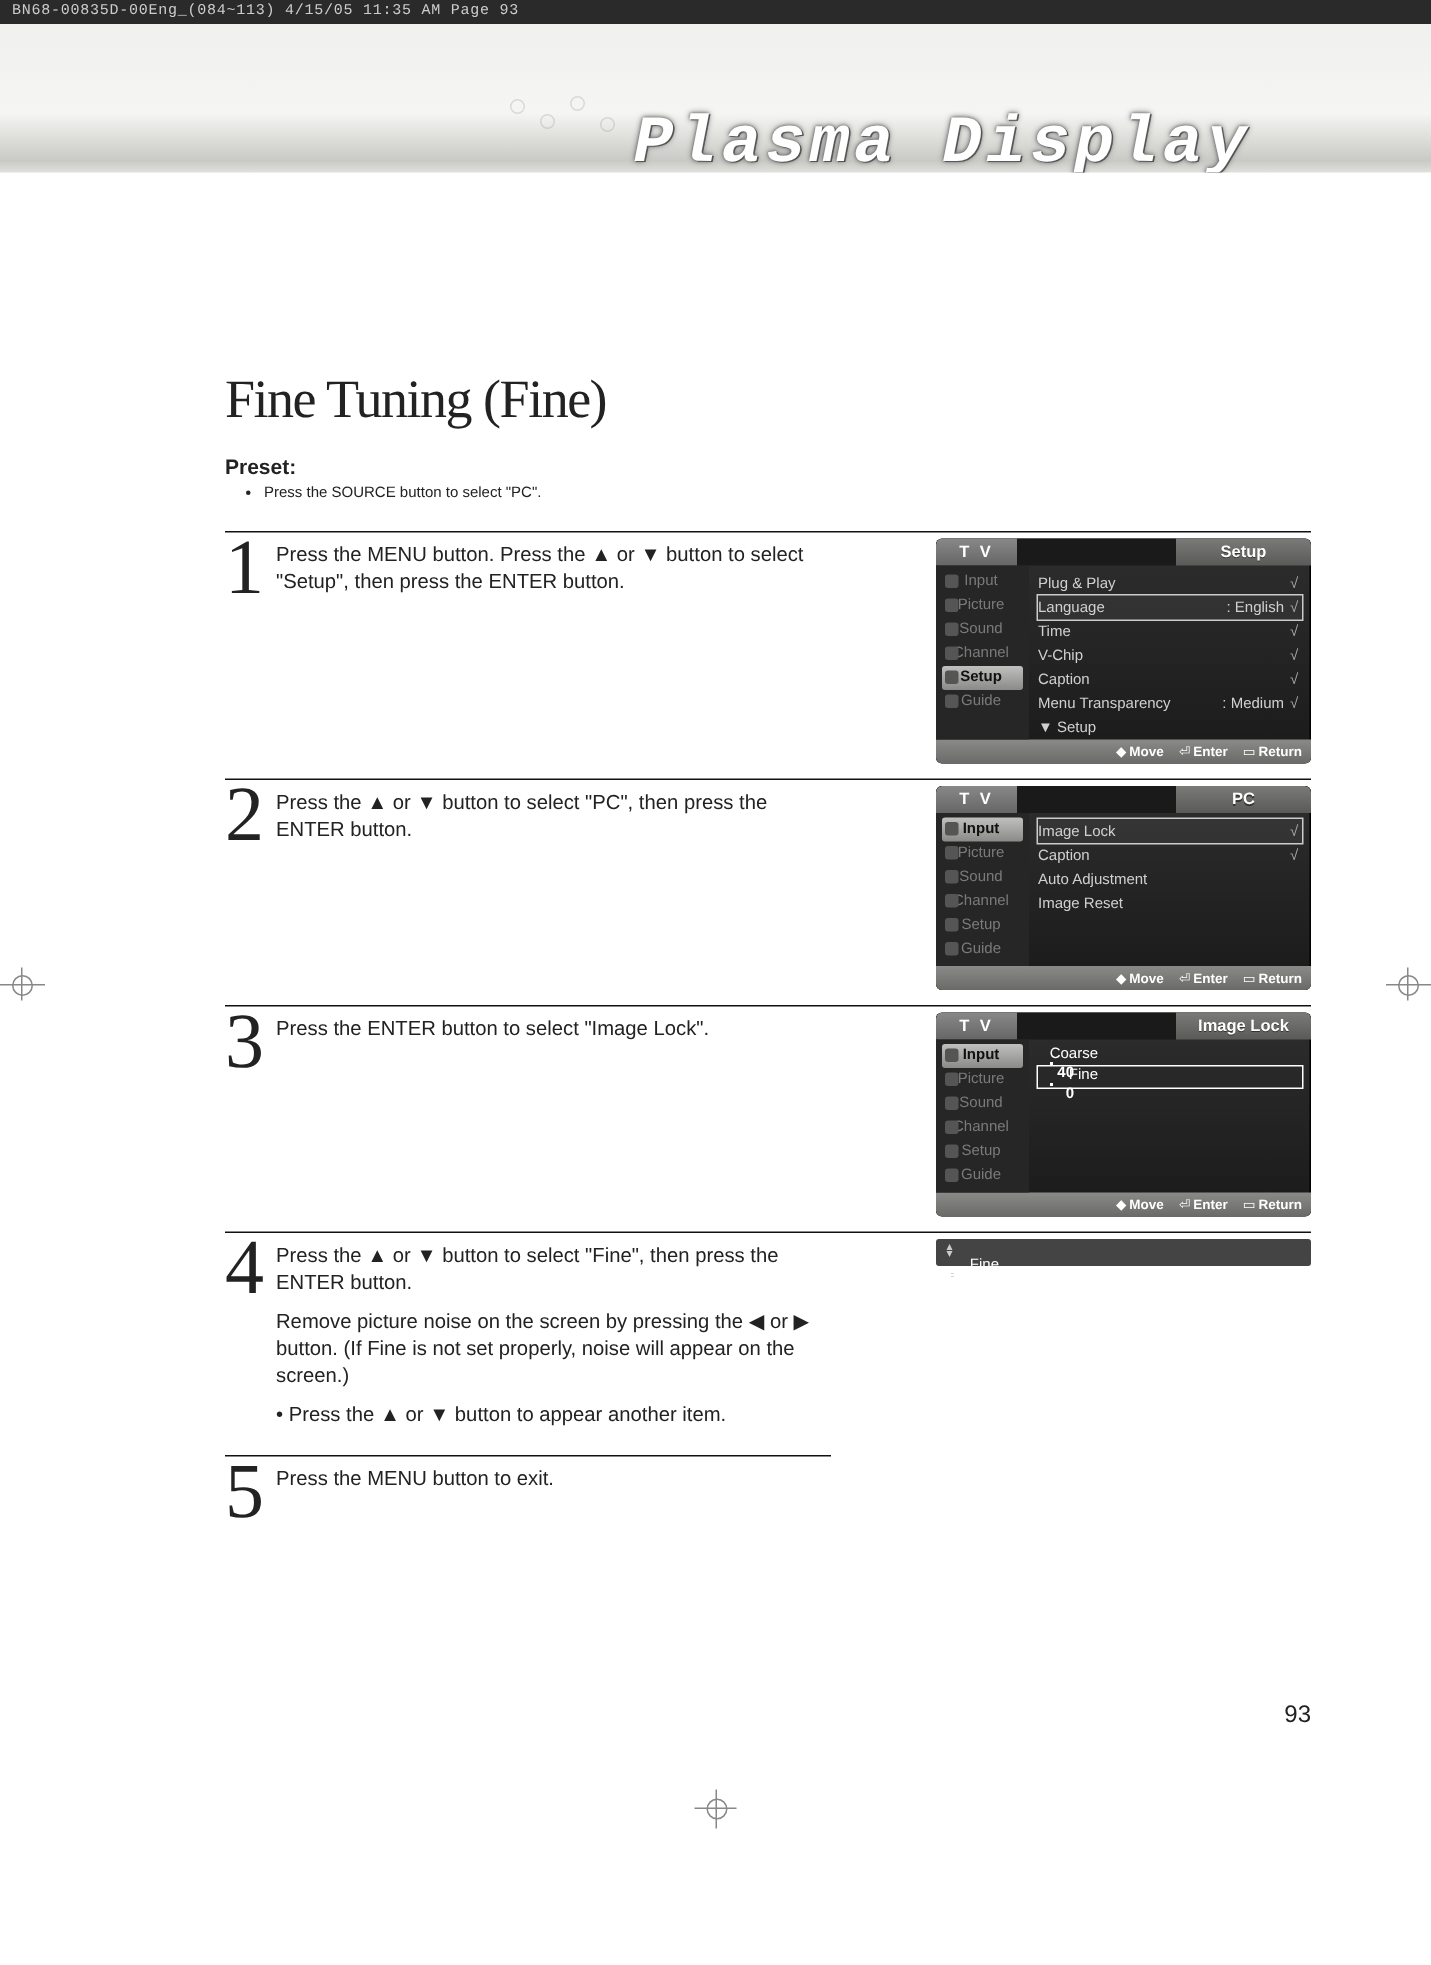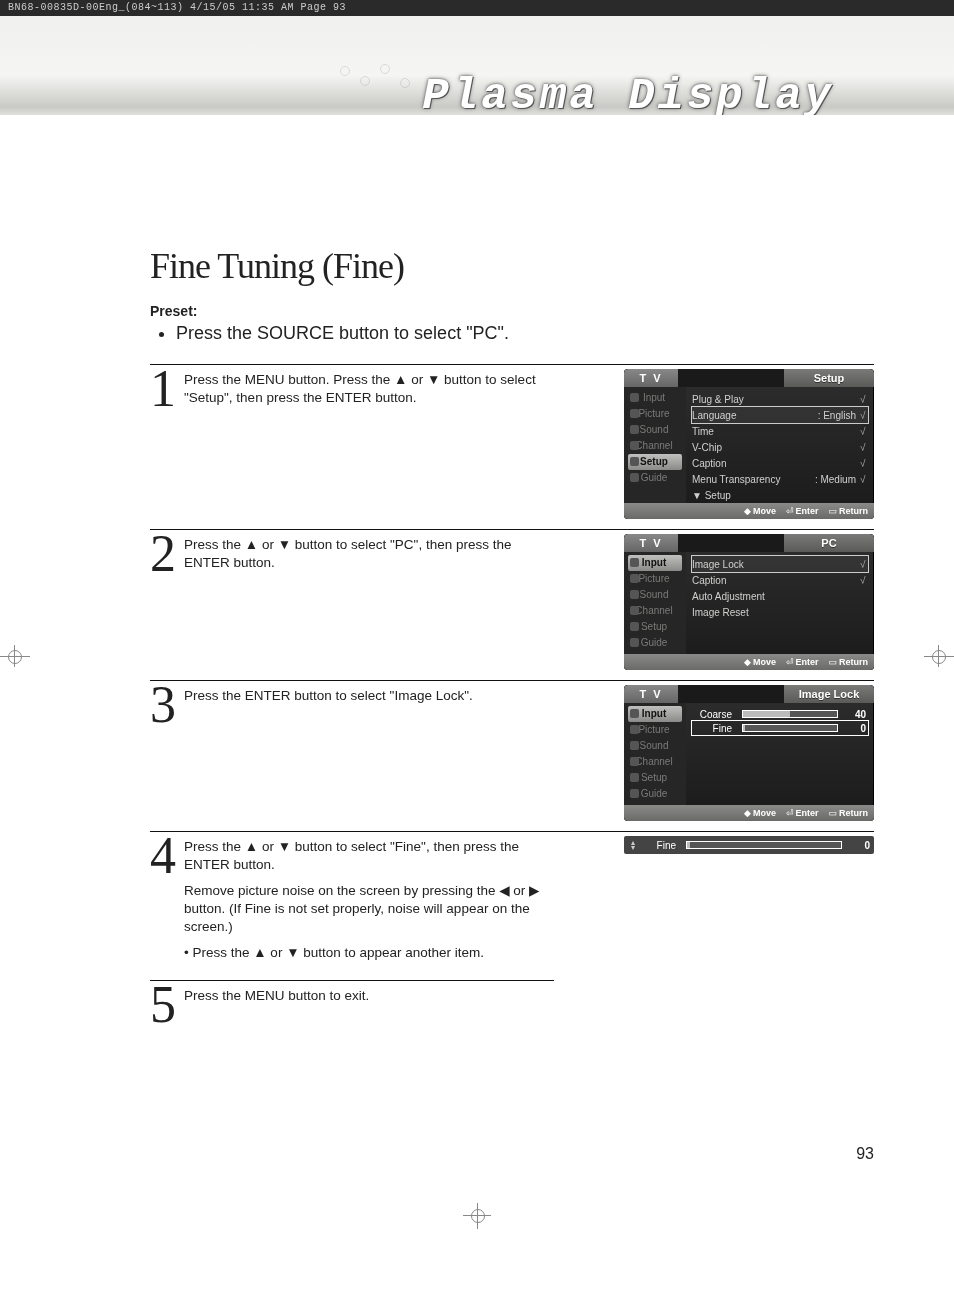--- a/index.html
+++ b/index.html
@@ -10,21 +10,21 @@
 .banner-title { position:absolute; right:120px; top:55px; font-family:"Courier New",monospace; font-size:44px; font-weight:bold; letter-spacing:3px; color:#fff; text-shadow:0 0 2px #666,0 0 4px #666,1px 1px 0 #444; font-style:italic; }
 .crop-mark { position:absolute; width:30px; height:30px; }
 .crop-mark.left { left:0; top:50%; }
 .crop-mark.right { right:0; top:50%; }
 .crop-mark .v { position:absolute; left:14px; top:-10px; width:1px; height:22px; background:#888; }
 .crop-mark .h { position:absolute; top:1px; left:0; width:30px; height:1px; background:#888; }
 .crop-mark .c { position:absolute; left:8px; top:-5px; width:12px; height:12px; border:1px solid #888; border-radius:50%; }
 .page { padding:130px 80px 40px 150px; position:relative; }
 .section-title { font-family:"Times New Roman",serif; font-size:36px; font-weight:normal; letter-spacing:-1px; margin:0 0 16px; font-stretch:condensed; }
 .preset-label { font-weight:bold; margin:0 0 4px; font-size:14px; }
-.preset-list { font-size:18px; margin:0 0 20px; padding-left:26px; }
+.preset-list { font-size:10px; margin:0 0 20px; padding-left:26px; }
 .step { display:flex; align-items:flex-start; border-top:1px solid #111; padding-top:4px; margin-bottom:10px; }
 .step-col { width:404px; display:flex; }
 .step-num { font-family:"Times New Roman",serif; font-size:52px; line-height:40px; width:34px; font-weight:300; }
 .step-text { font-size:13.5px; line-height:18px; flex:1; padding-top:2px; }
 .step-text p { margin:0 0 8px; }
 .osd-wrap { margin-left:auto; width:250px;border-radius:12px; }
 .osd { background:linear-gradient(#2e2e2e,#1a1a1a); border-radius:4px; padding:0 0 0 0; width:250px; font-size:10px; color:#aab; box-shadow:inset 0 0 0 1px #000; overflow:hidden; }
 .osd-header { display:flex; height:18px; }
 .osd-tv { width:54px; background:linear-gradient(#888,#666); color:#fff; font-weight:bold; text-align:center; line-height:18px; border-radius:4px 0 0 0; letter-spacing:2px; font-size:11px; }
 .osd-space { flex:1; background:#1a1a1a; }
@@ -37,21 +37,21 @@
 .osd-main { flex:1; padding:4px 6px 0; }
 .osd-row { display:flex; align-items:center; height:16px; color:#d0d0ce; font-size:10px; }
 .osd-row.sel { outline:1px solid #ccc; background:rgba(255,255,255,.05); }
 .osd-row .lbl { flex:1; }
 .osd-row .val { width:52px; text-align:right; padding-right:4px; }
 .osd-row .arr { width:8px; color:#aaa; }
 .osd-footer { background:linear-gradient(#8a8a88,#6a6a68); height:16px; display:flex; justify-content:flex-end; gap:10px; padding:0 6px; color:#fff; font-size:9px; align-items:center; }
 .osd-footer span { display:flex; gap:2px; align-items:center; }
 .slider { flex:1; height:6px; background:#555; border:1px solid #fff; position:relative; margin:0 6px; }
 .slider .fill { position:absolute; left:0; top:0; bottom:0; background:#bbb; }
-.slider-row { display:flex; align-items:center; height:14px; color:#fff; font-size:10px; padding:0 2px; }
+.slider-row { display:flex; align-items:flex-start; height:14px; color:#fff; font-size:10px; padding:0 2px;flex-direction:column; }
 .slider-row .sl-lbl { width:38px; text-align:right; padding-right:4px; }
 .slider-row .sl-val { width:22px; text-align:right; font-weight:bold; }
 .slider-row .updn { width:10px; color:#ccc; font-size:8px; line-height:5px; text-align:center; }
 .slider-row.sel { outline:1px solid #fff; }
 .page-num { text-align:right; font-size:16px; margin-top:120px; }
 .bottom-crop { text-align:center; height:30px; position:relative; }
 .bottom-crop .v { position:absolute; left:50%; top:0; width:1px; height:26px; background:#888; }
 .bottom-crop .h { position:absolute; left:calc(50% - 14px); top:12px; width:28px; height:1px; background:#888; }
 .bottom-crop .c { position:absolute; left:calc(50% - 6px); top:6px; width:12px; height:12px; border:1px solid #888; border-radius:50%; }
 .osd-standalone { background:#444; border-radius:2px; padding:2px; }

